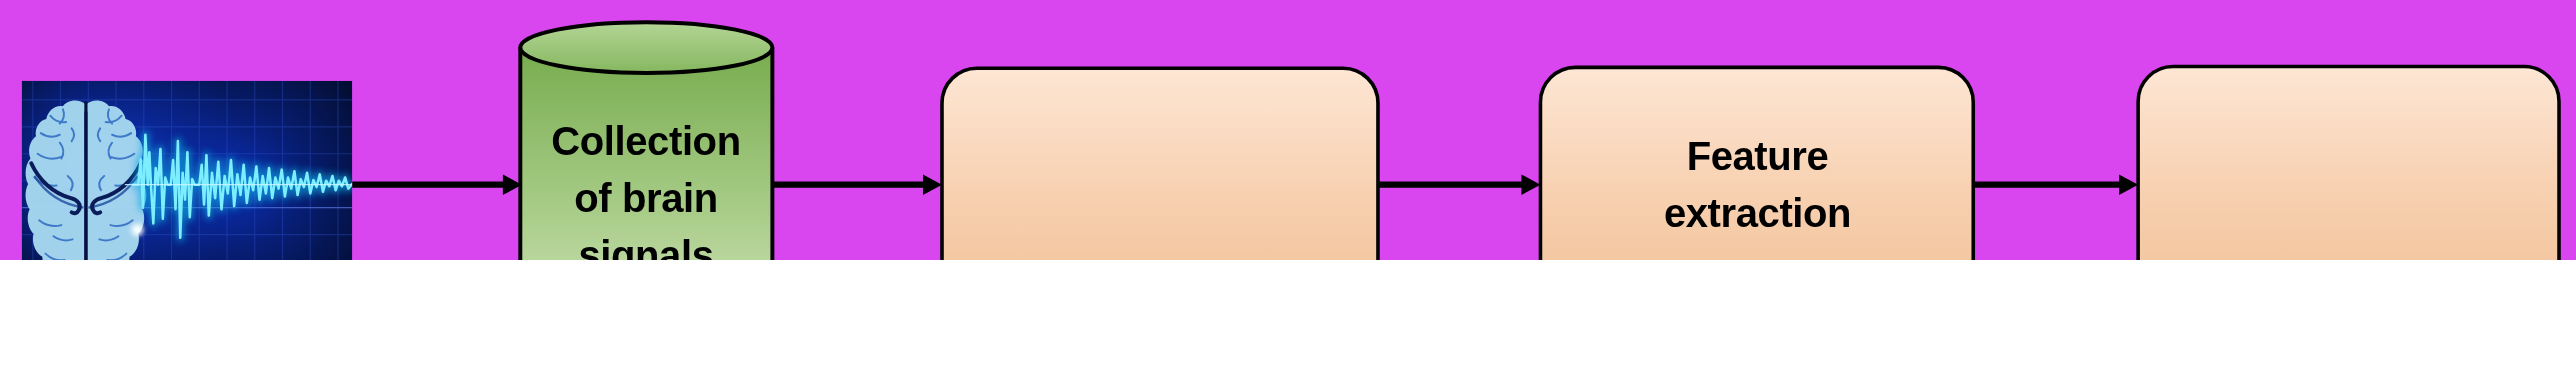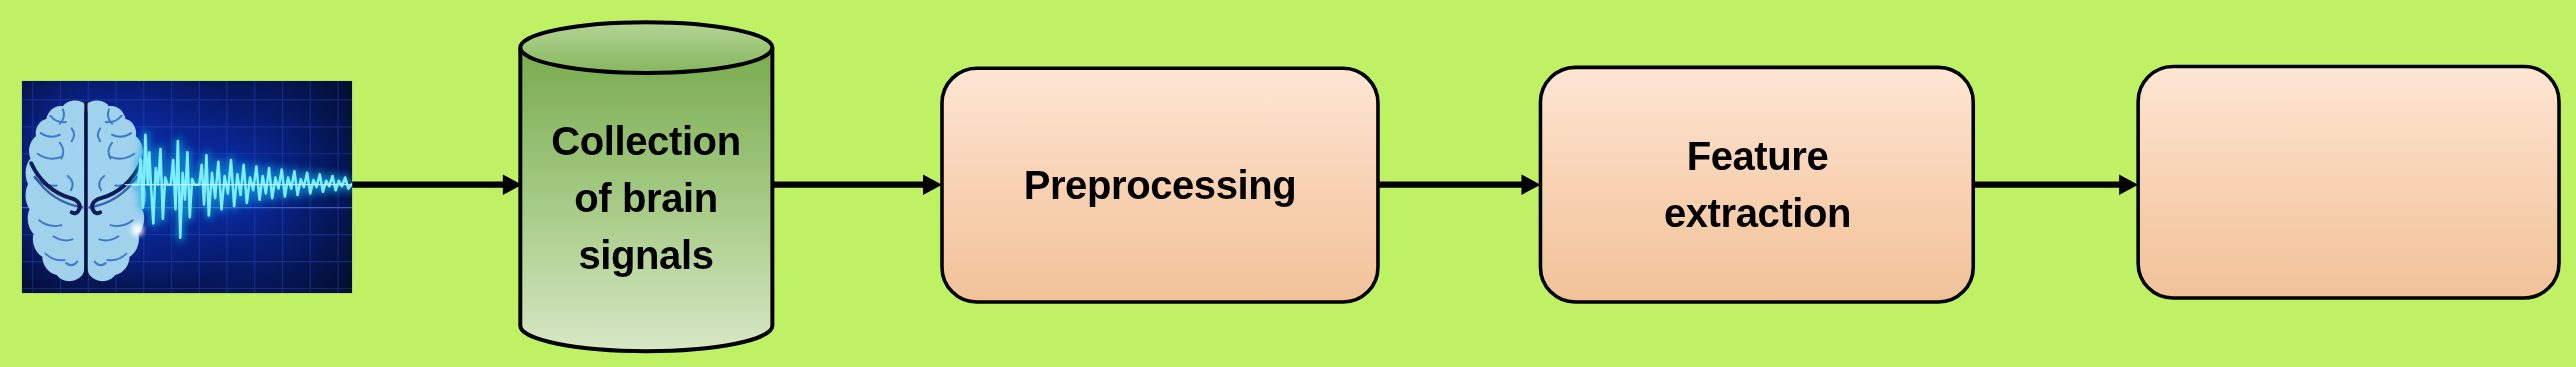--- a/index.html
+++ b/index.html
@@ -1,20 +1,20 @@
 <!DOCTYPE html>
 <html style="font-size:12.7px"><head>
 <meta charset="utf-8">
 <style>
   html, body { margin: 0; padding: 0; background: #ffffff; }
   .stage {
     position: relative;
     width: 2576px;
-    height: 367px;
-    background: #bef264;
+    height: 260px;
+    background: #d946ef;
     overflow: hidden;
     font-family: "Liberation Sans", sans-serif;
   }
   .layer {
     position: absolute;
     inset: 0;
     width: 2576px;
     height: 367px;
     display: block;
   }
@@ -167,18 +167,17 @@
       <line x1="2488" y1="233" x2="2674" y2="233" stroke-width="8" stroke="#000000"></line>
       <polygon points="2672,220 2696,233 2672,246" fill="#000000"></polygon>
     </g>
 
     <rect x="2696" y="84" width="531" height="292" rx="44" fill="url(#gradBox)" stroke-width="4.5" stroke="#000000"></rect>
   </svg>
 
   <div class="label lbl-collection">Collection
 of brain
 signals</div>
-  <div class="label lbl-preproc">Preprocessing</div>
   <div class="label lbl-feature">Feature
 extraction</div>
 
 </div>
 
 
 </body></html>

